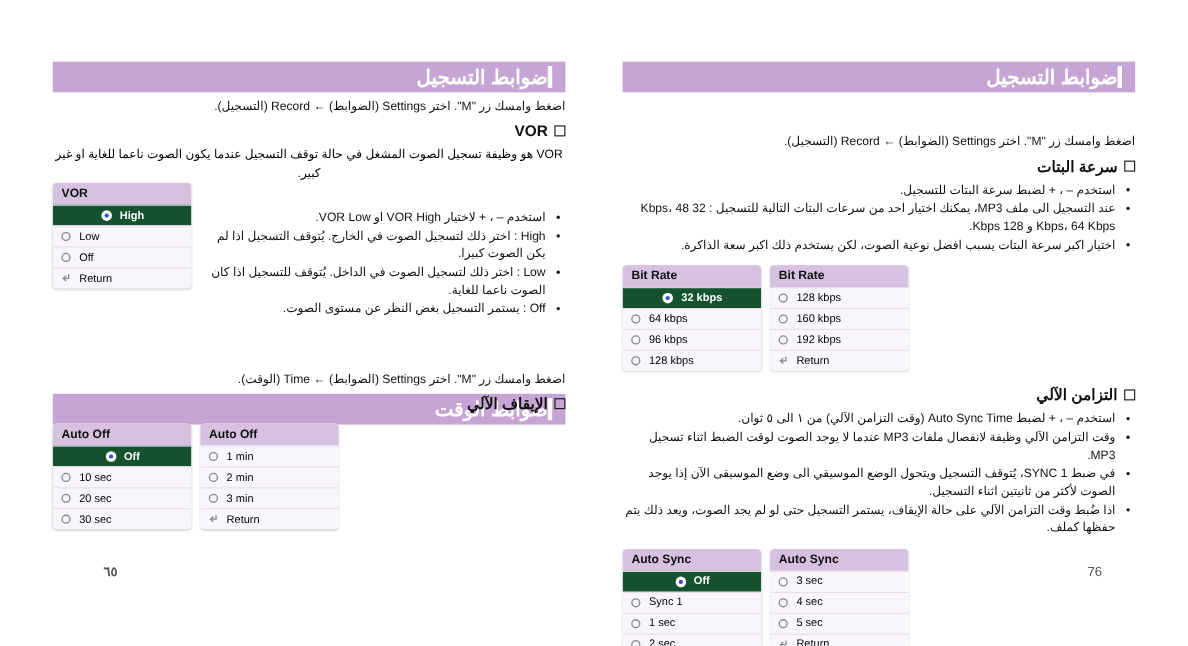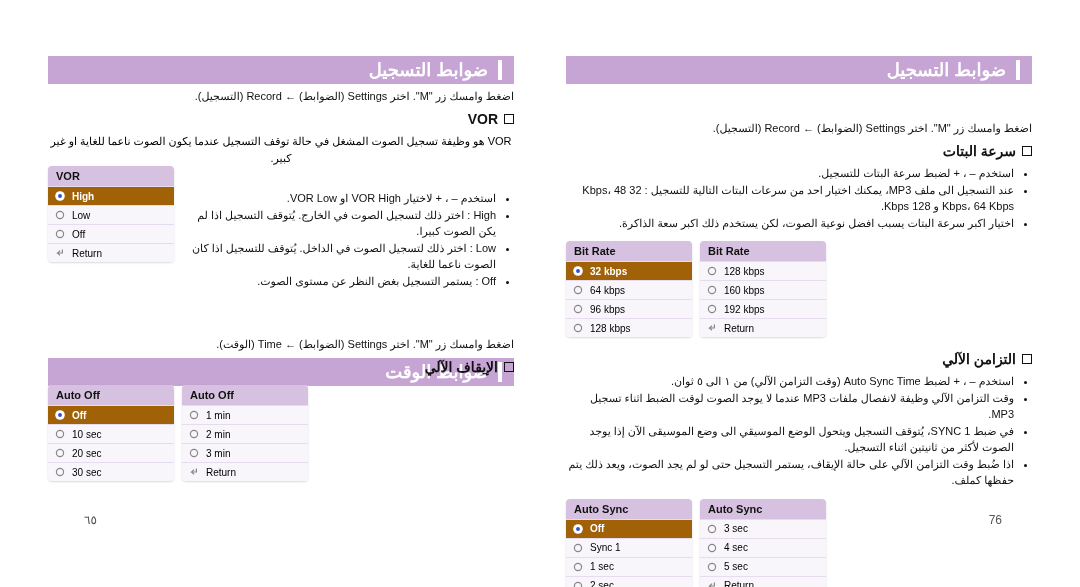--- a/index.html
+++ b/index.html
@@ -26,21 +26,20 @@
     left: 0; right: 0;
     height: 28px;
     background: #c6a5d5;
     display: flex;
     align-items: center;
   }
   .band-inner {
     display: flex;
     align-items: center;
     padding-right: 12px;
-    gap: 10px;
   }
   .band .bar {
     width: 4px; height: 20px; background: #fff;
   }
   .band .title {
     color: #fff; font-weight: bold; font-size: 18px;
     direction: rtl;
   }
   .crumb {
     font-size: 11px; color: #111; direction: rtl;
@@ -74,35 +73,36 @@
     padding: 4px 8px;
     font-size: 11px;
   }
   .panel .row {
     display: flex; align-items: center; gap: 6px;
     padding: 3px 6px;
     border-top: 1px solid #e6dcee;
     background: #f8f5fb;
   }
   .panel .row.sel {
-    background: #a16207;
+    background: #14532d;
     color: #fff;
     font-weight: bold;
+    justify-content: center;
   }
   .icon {
     width: 12px; height: 12px;
     display: inline-flex; align-items: center; justify-content: center;
   }
   .icon svg { width: 100%; height: 100%; display: block; }
   .pagenum {
     position: absolute; bottom: 6px;
     font-size: 12px; color: #555;
   }
   .sheet-right .pagenum { right: 30px; }
-  .sheet-left  .pagenum { left: 36px; }
+  .sheet-left  .pagenum { left: 46px; font-weight: bold; }
 
   
   .sheet .band { position: relative; height: 28px; margin-bottom: 0; }
   .band-abs { position: absolute; left:0; right:0; }
   .band1 { top: 0; }
   .sheet-left .band2 { top: 234px; margin-top: 40px; }
 
   .sheet-inner { position: relative; width: 100%; height: 100%; }
 
   .block { direction: rtl; }

